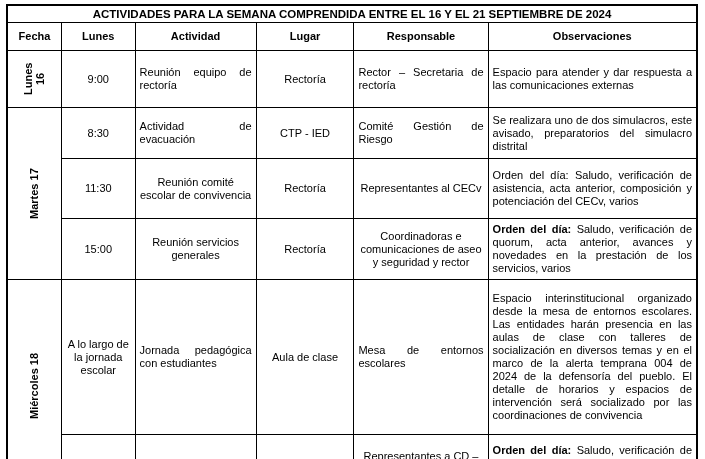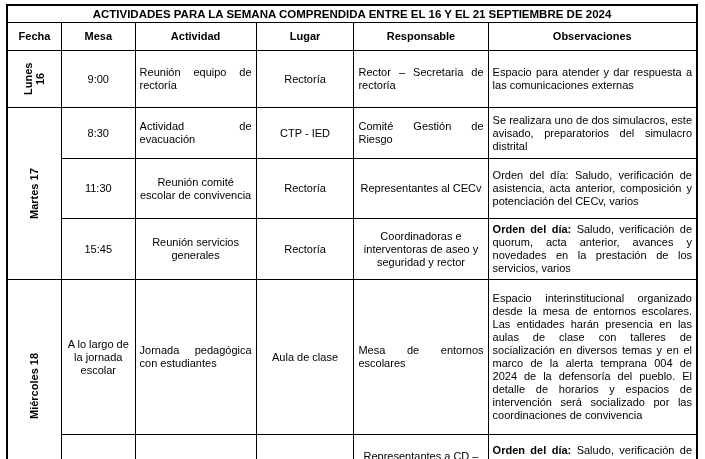--- a/index.html
+++ b/index.html
@@ -75,21 +75,21 @@
       <col class="c-obs">
   </colgroup>
 
   <tbody>
       <tr class="title-row">
     <td colspan="6">ACTIVIDADES PARA LA SEMANA COMPRENDIDA ENTRE EL 16 Y EL 21 SEPTIEMBRE DE  2024</td>
   </tr>
 
   <tr class="head-row">
     <th>Fecha</th>
-    <th>Mesa</th>
+    <th>Lunes</th>
     <th>Actividad</th>
     <th>Lugar</th>
     <th>Responsable</th>
     <th>Observaciones</th>
   </tr>
 
   <tr class="r0">
     <td class="day-cell" rowspan="1">
       <div class="day-label day-lunes">Lunes 16</div>
     </td>
@@ -113,24 +113,24 @@
 
   <tr class="r2">
     <td class="ctr">11:30</td>
     <td class="ctr">Reunión comité escolar de convivencia</td>
     <td class="ctr">Rectoría</td>
     <td class="ctr">Representantes al CECv</td>
     <td class="obs"><b class="obsbold"></b><span>Orden del día: Saludo, verificación de asistencia, acta anterior, composición y potenciación del CECv, varios</span></td>
   </tr>
 
   <tr class="r3">
-    <td class="ctr">15:45</td>
+    <td class="ctr">15:00</td>
     <td class="ctr">Reunión servicios generales</td>
     <td class="ctr">Rectoría</td>
-    <td class="ctr">Coordinadoras e interventoras de aseo y seguridad y rector</td>
+    <td class="ctr">Coordinadoras e comunicaciones de aseo y seguridad y rector</td>
     <td class="obs"><b class="obsbold">Orden del día:</b><span> Saludo, verificación de quorum, acta anterior, avances y novedades en la prestación de los servicios, varios</span></td>
   </tr>
 
   <tr class="r4">
     <td class="day-cell" rowspan="2">
       <div class="day-label day-miercoles">Miércoles 18</div>
     </td>
     <td class="ctr">A lo largo de la jornada escolar</td>
     <td class="just">Jornada pedagógica con estudiantes</td>
     <td class="ctr">Aula de clase</td>

